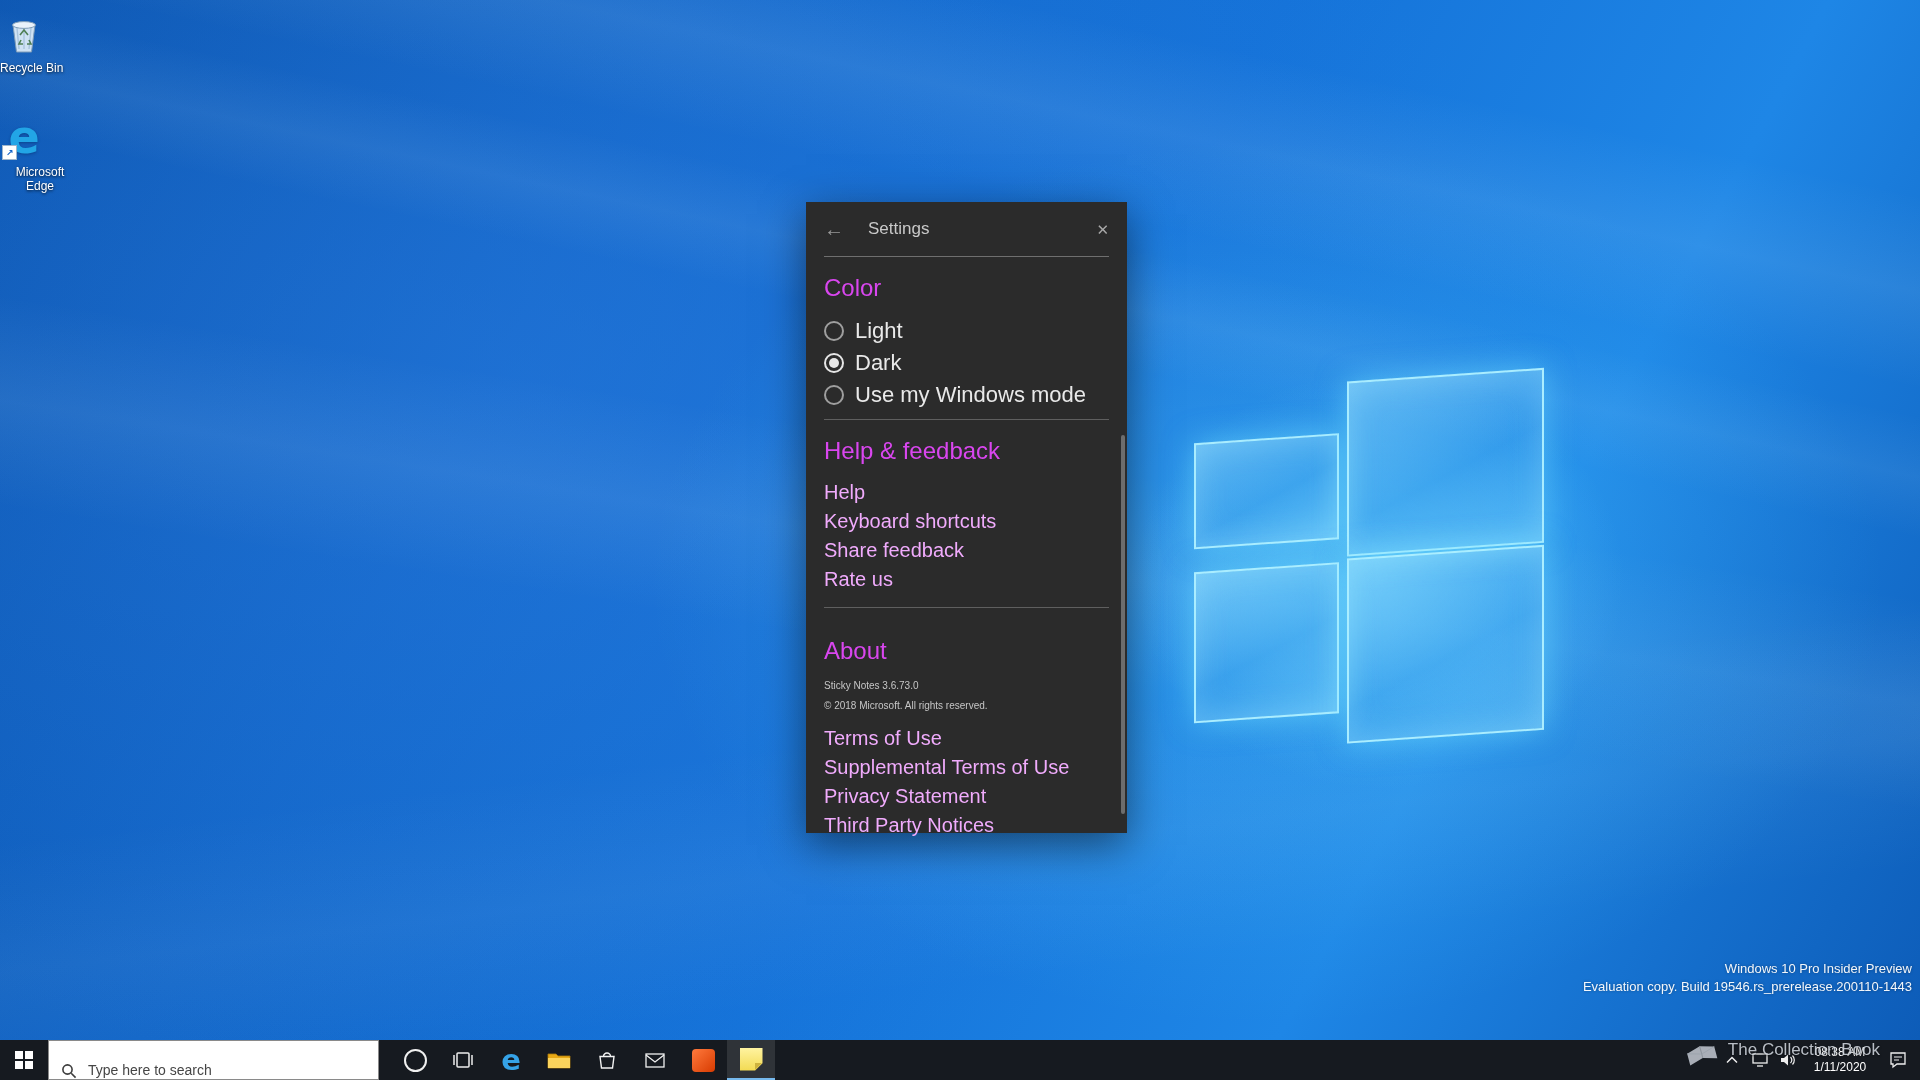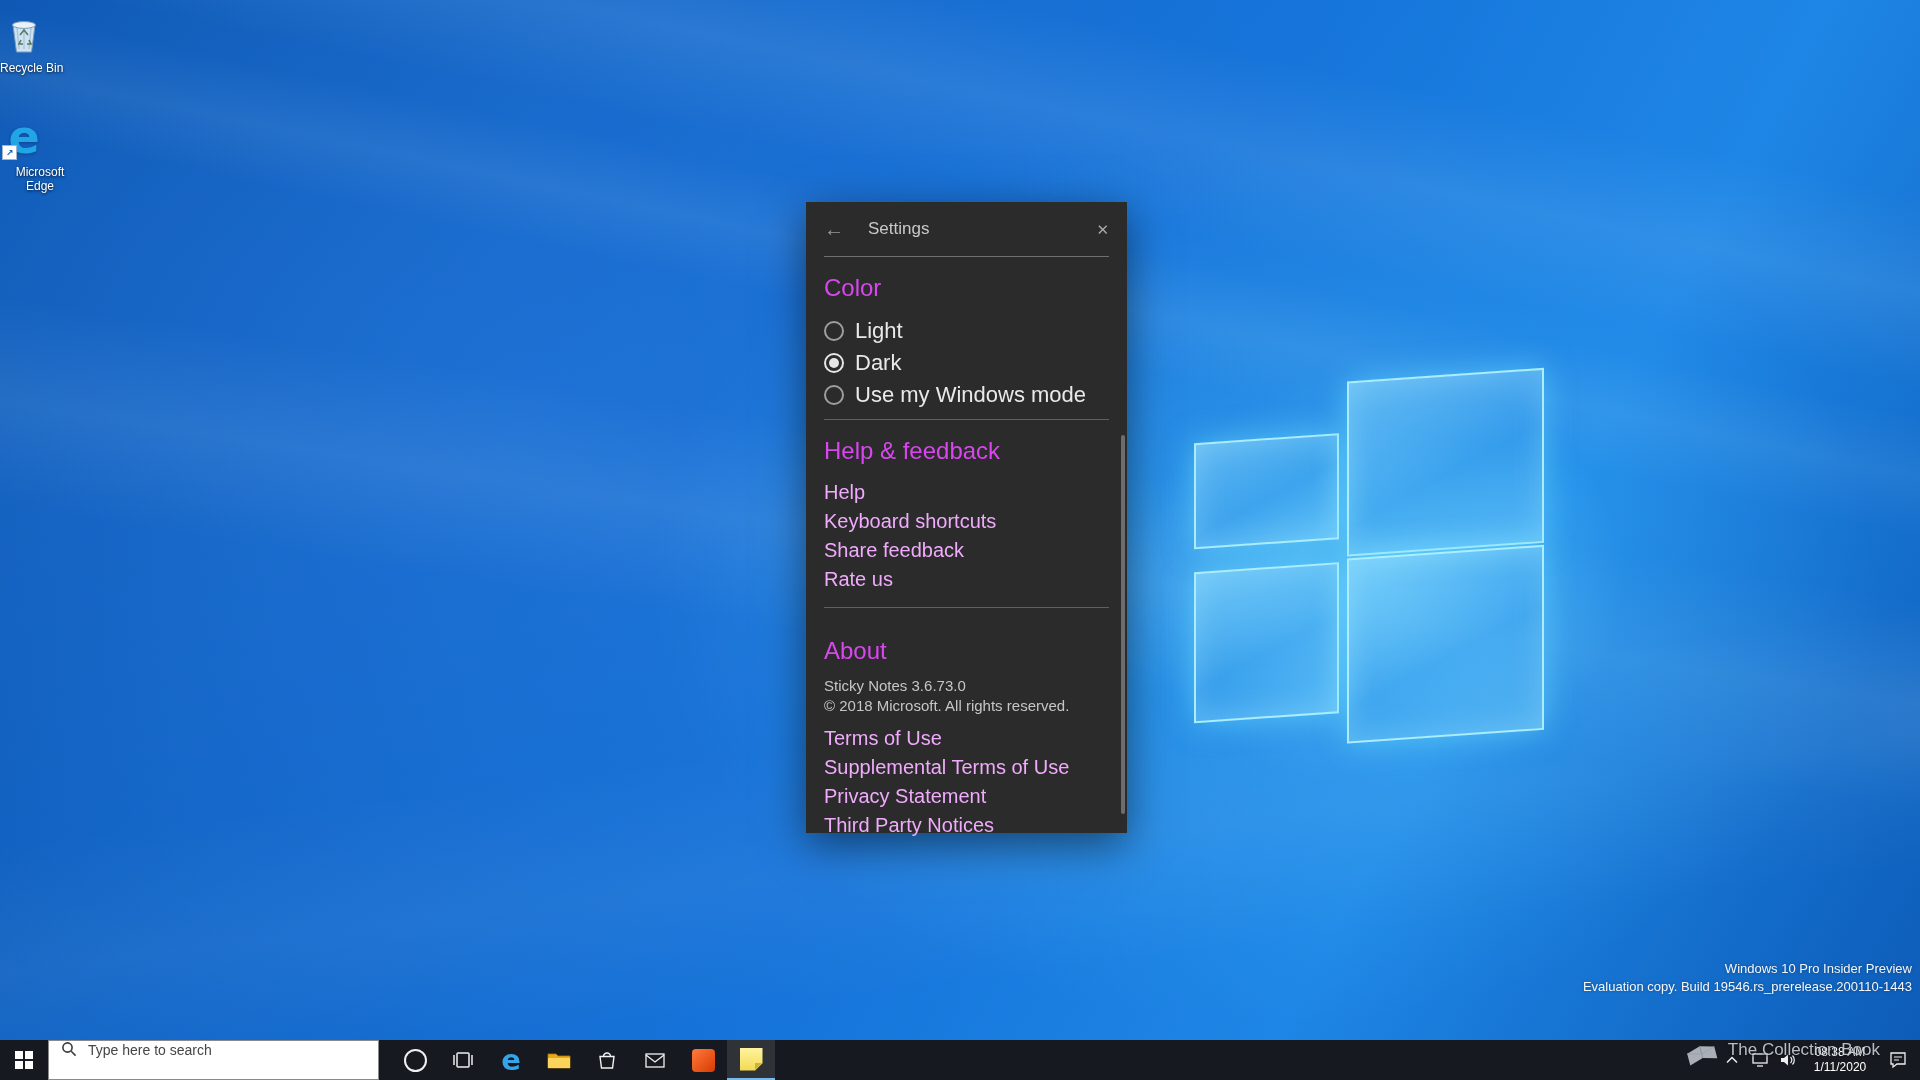--- a/index.html
+++ b/index.html
@@ -82,34 +82,34 @@
   .option.selected .radio{border-color:#e6e6e6;}
   .option.selected .radio::after{content:'';position:absolute;inset:3px;border-radius:50%;background:#e6e6e6;}
   .divider{border-top:1px solid #5f5f5f;height:0;}
   .d1{margin-top:8px;}
   .h-help{margin-top:16px;}
   .link-list{margin-top:12px;}
   .link-row{height:29px;display:flex;align-items:center;}
   .link{font-size:20px;color:#f0abfc;cursor:pointer;}
   .d2{margin-top:13px;}
   .h-about{margin-top:28px;}
-  .about-meta{margin-top:10px;font-size:15px;line-height:20px;color:#c6c6c6;}
+  .about-meta{margin-top:10px;font-size:10px;line-height:20px;color:#c6c6c6;}
   .about-links{margin-top:8px;}
   .panel-scrollbar{position:absolute;right:2px;top:233px;width:4px;height:379px;background:#6d6d6d;border-radius:2px;cursor:pointer;}
 
   
   .taskbar{
     position:absolute;left:0;right:0;bottom:0;height:40px;background:#161a20;z-index:30;
     display:flex;align-items:stretch;
   }
   .tb-btn{width:48px;display:flex;align-items:center;justify-content:center;cursor:pointer;flex:0 0 auto;}
   .tb-btn.active{background:rgba(255,255,255,0.11);border-bottom:2px solid #76b9ed;box-sizing:border-box;}
   .search-box{
     width:331px;background:#ffffff;border:1px solid #8a8a8a;box-sizing:border-box;
-    display:flex;align-items:flex-start;gap:9px;padding-left:12px;flex:0 0 auto;cursor:text;
+    display:flex;align-items:flex-end;gap:9px;padding-left:12px;flex:0 0 auto;cursor:text;
   }
   .search-box input{
     border:none;outline:none;background:transparent;font-size:14px;color:#222;width:270px;
     font-family:"Liberation Sans","DejaVu Sans",sans-serif;
   }
   .search-box input::placeholder{color:#454545;opacity:1;}
   .task-buttons{display:flex;margin-left:12px;}
   .cortana-ring{width:19px;height:19px;border:2px solid #f0f0f0;border-radius:50%;}
   .edge-e{color:#35a3e8;font-size:29px;font-weight:bold;font-family:"DejaVu Sans",sans-serif;line-height:1;}
   .office-tile{width:23px;height:23px;border-radius:4px;background:linear-gradient(135deg,#ff7a3d,#d83b01);}

